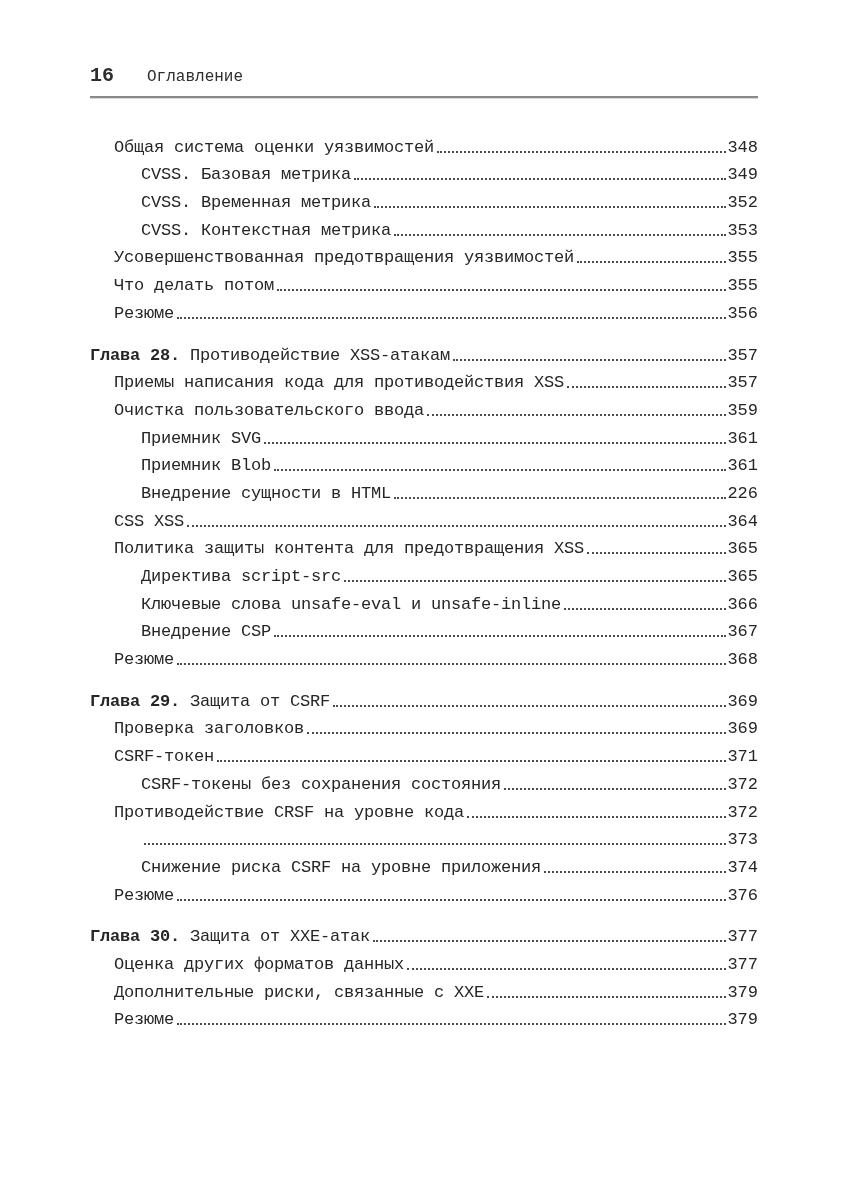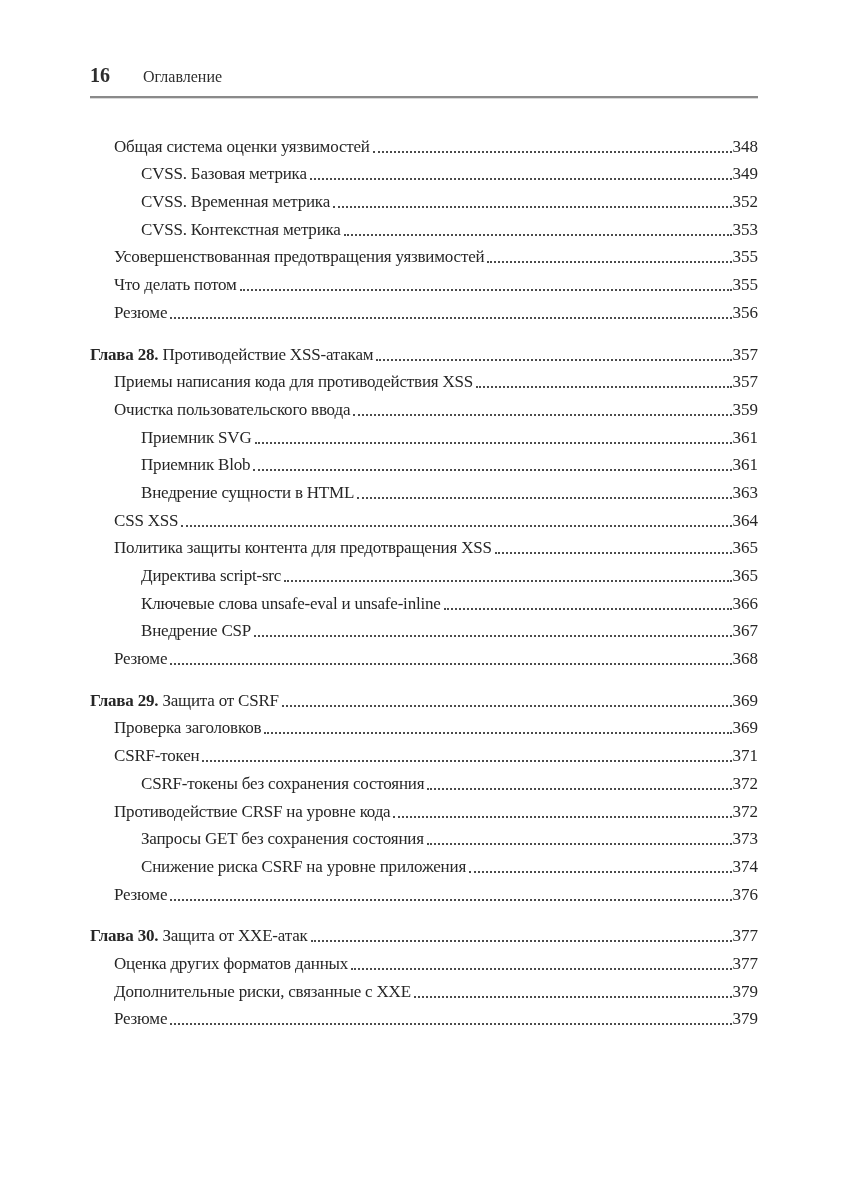--- a/index.html
+++ b/index.html
@@ -6,21 +6,21 @@
     --text:#262626;
     --rule:#8a8a8a;
     --dots:#4b4b4b;
     --header-text:#2e2e2e;
   }
   html,body{margin:0;padding:0;background:#ffffff;}
   .page{
     position:relative;
     width:807px;height:1200px;
     background:#ffffff;
-    font-family:Liberation Serif, serif;
+    font-family:Liberation Mono, monospace;
     color:var(--text);
     overflow:hidden;
   }
   .inner{
     position:absolute;
     left:90px;
     width:668px;
     top:0;
   }
   .page-header{
@@ -142,21 +142,21 @@
           <span class="pg">361</span>
         </div>
         <div class="row lvl2">
           <span class="label">Приемник Blob</span>
           <span class="dots"></span>
           <span class="pg">361</span>
         </div>
         <div class="row lvl2">
           <span class="label">Внедрение сущности в HTML</span>
           <span class="dots"></span>
-          <span class="pg">363</span>
+          <span class="pg">226</span>
         </div>
         <div class="row lvl1">
           <span class="label">CSS XSS</span>
           <span class="dots"></span>
           <span class="pg">364</span>
         </div>
         <div class="row lvl1">
           <span class="label">Политика защиты контента для предотвращения XSS</span>
           <span class="dots"></span>
           <span class="pg">365</span>
@@ -200,21 +200,20 @@
           <span class="label">CSRF-токены без сохранения состояния</span>
           <span class="dots"></span>
           <span class="pg">372</span>
         </div>
         <div class="row lvl1">
           <span class="label">Противодействие CRSF на уровне кода</span>
           <span class="dots"></span>
           <span class="pg">372</span>
         </div>
         <div class="row lvl2">
-          <span class="label">Запросы GET без сохранения состояния</span>
           <span class="dots"></span>
           <span class="pg">373</span>
         </div>
         <div class="row lvl2">
           <span class="label">Снижение риска CSRF на уровне приложения</span>
           <span class="dots"></span>
           <span class="pg">374</span>
         </div>
         <div class="row lvl1">
           <span class="label">Резюме</span>

